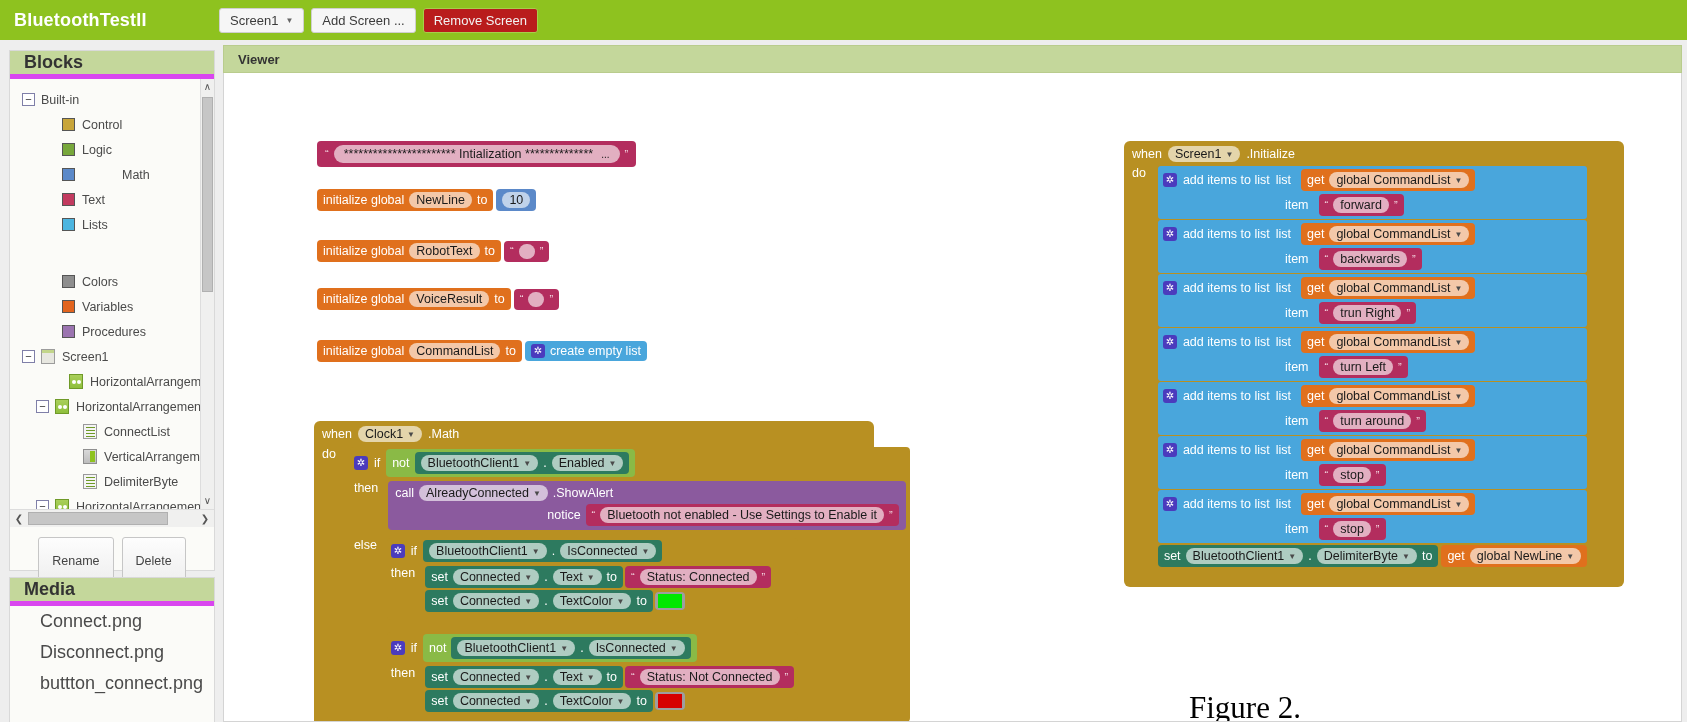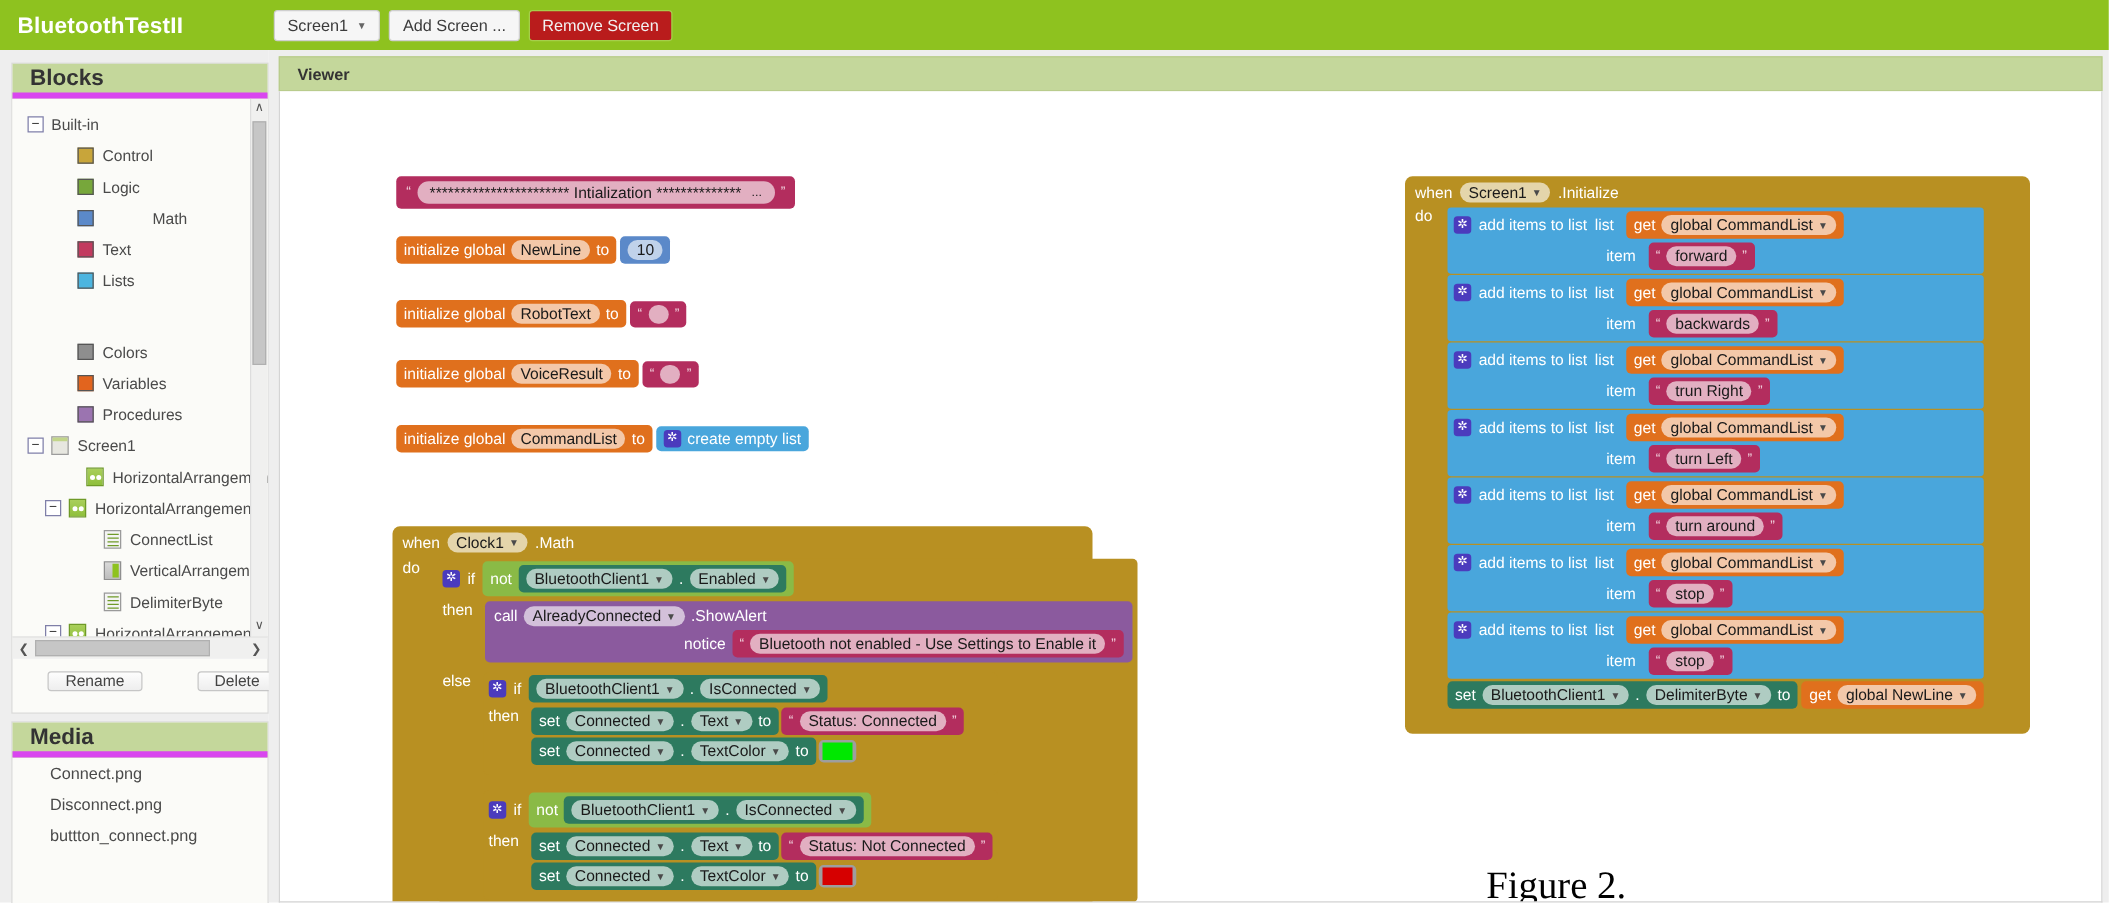--- a/index.html
+++ b/index.html
@@ -74,24 +74,24 @@
   .ic.label { background:#f4f4f4; border:1px solid #9a9a9a; color:#5577aa; font-size:10px; text-align:center; line-height:13px; font-weight:bold;}
   .vscroll { position: absolute; right: 0; top: 0; width: 14px; height: 430px; background: #f0f0ef; border-left: 1px solid #ddd; }
   .vscroll .arrow { height: 16px; text-align:center; font-size:10px; color:#555; line-height:16px; }
   .vthumb { position: absolute; top: 18px; left: 1px; width: 11px; height: 195px; background: #c6c6c6; border: 1px solid #b0b0b0; }
   .hscroll { height: 18px; background:#f0f0ef; border-top:1px solid #ddd; display:flex; align-items:center; }
   .hscroll .arrow { width: 18px; text-align:center; font-size:10px; color:#555; }
   .hthumb { height: 13px; background:#c6c6c6; border:1px solid #b0b0b0; flex:none; width:140px; }
   .btnrow { display:flex; gap:8px; justify-content:center; padding: 10px 0 12px; }
   .smallbtn {
     background: linear-gradient(#fdfdfd,#eeeeee); border:1px solid #c6c6c6; border-radius:3px;
-    font-size:12.5px; color:#444; padding: 0 13px; cursor: pointer; margin-left: 36px;
+    font-size:12.5px; color:#444; padding: 16px 13px; cursor: pointer;
   }
   #media-panel { position: absolute; left: 4px; top: 532px; width: 206px; height: 150px; }
-  .media-item { font-size: 13px; color:#4a4a4a; padding: 5px 0 5px 30px; cursor:pointer; }
+  .media-item { font-size: 18px; color:#4a4a4a; padding: 5px 0 5px 30px; cursor:pointer; }
 
   
   #viewer-col { position: absolute; left: 215px; top: 40px; right: 0; height: 682px; background: #eeeeee; }
   #viewer-head {
     position:absolute; left:8px; top:5px; right:5px; height:28px;
     background:#c4d79b; border:1px solid #b9cc8d;
     display:flex; align-items:center; padding-left:14px;
     font-size:13px; font-weight:bold; color:#333;
   }
   #canvas {

